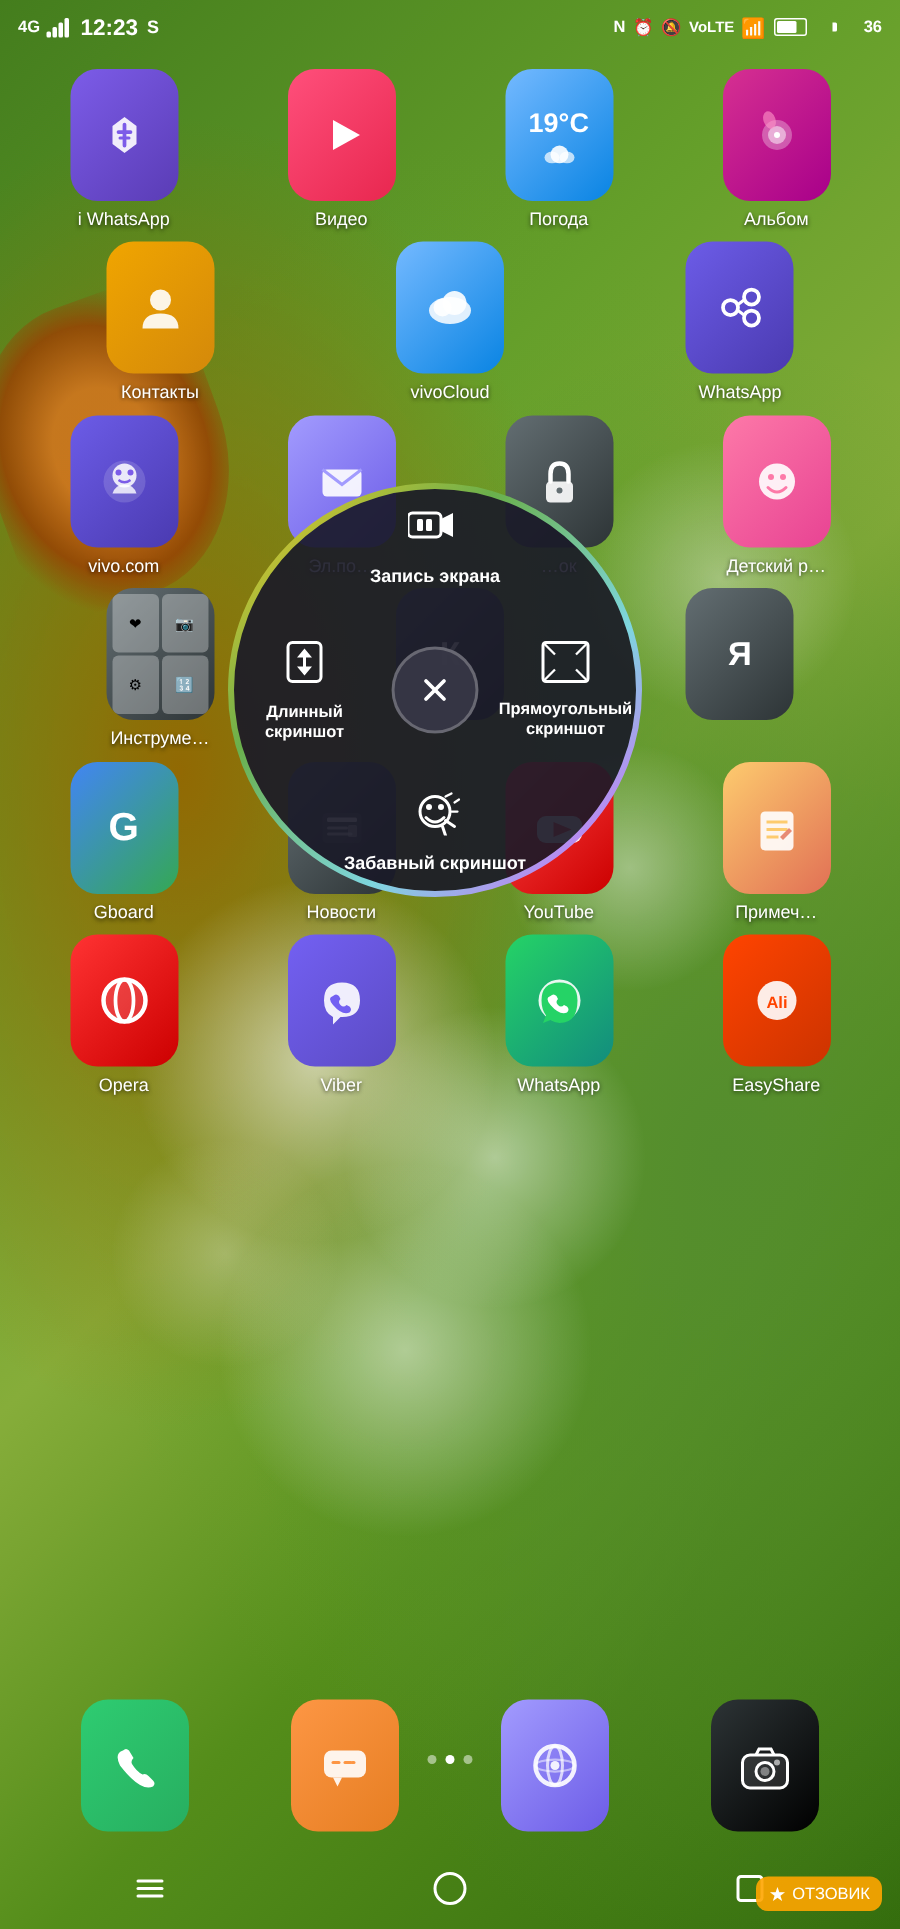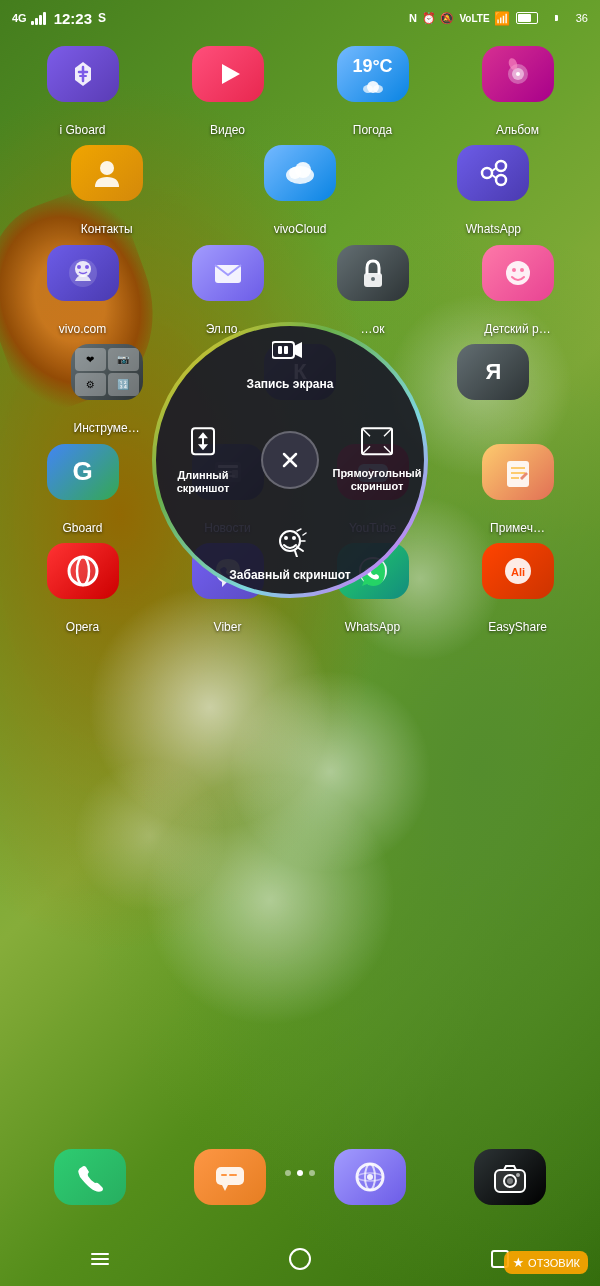--- a/index.html
+++ b/index.html
@@ -93,20 +93,21 @@
       align-items: center;
       gap: 5px;
       color: white;
       font-size: 11px;
     }
 
     .battery {
       display: flex;
       align-items: center;
       gap: 16px;
+      font-weight: bold;
     }
 
     .battery-body {
       width: 22px;
       height: 12px;
       border: 1.5px solid white;
       border-radius: 2px;
       position: relative;
       display: flex;
       align-items: center;
@@ -146,26 +147,26 @@
 
     .app-item {
       display: flex;
       flex-direction: column;
       align-items: center;
       width: 120px;
     }
 
     .app-icon {
       width: 72px;
-      height: 56px;
+      height: 88px;
       border-radius: 18px;
       display: flex;
       align-items: center;
       justify-content: center;
-      margin-bottom: 21px;
+      margin-bottom: 5px;
       font-size: 30px;
       position: relative;
       overflow: hidden;
     }
 
     .app-label {
       color: white;
       font-size: 12px;
       text-align: center;
       text-shadow: 0 1px 3px rgba(0,0,0,0.7);
@@ -338,21 +339,21 @@
 
   <div class="app-row">
     <div class="app-item">
       <div class="app-icon app-imanager">
         <svg width="40" height="40" viewBox="0 0 40 40">
           <path d="M20 8 L28 14 L28 26 L20 32 L12 26 L12 14 Z" fill="white" opacity="0.9"></path>
           <path d="M20 13 L20 27 M16 18 L24 18" stroke="#7c5ce8" stroke-width="2.5" stroke-linecap="round"></path>
           <path d="M17 22 L23 22" stroke="#7c5ce8" stroke-width="2" stroke-linecap="round"></path>
         </svg>
       </div>
-      <span class="app-label">i Gboard</span>
+      <span class="app-label">i WhatsApp</span>
     </div>
     <div class="app-item">
       <div class="app-icon app-video">
         <svg width="40" height="40" viewBox="0 0 40 40">
           <polygon points="14,10 14,30 32,20" fill="white"></polygon>
         </svg>
       </div>
       <span class="app-label">Видео</span>
     </div>
     <div class="app-item">

